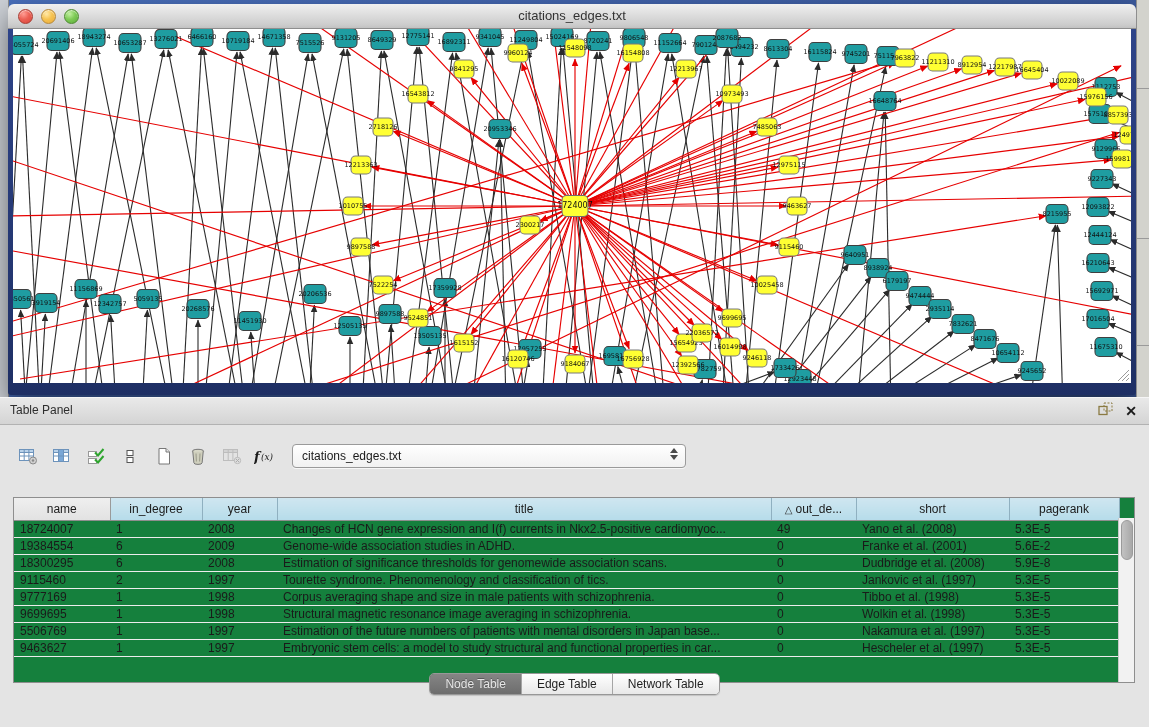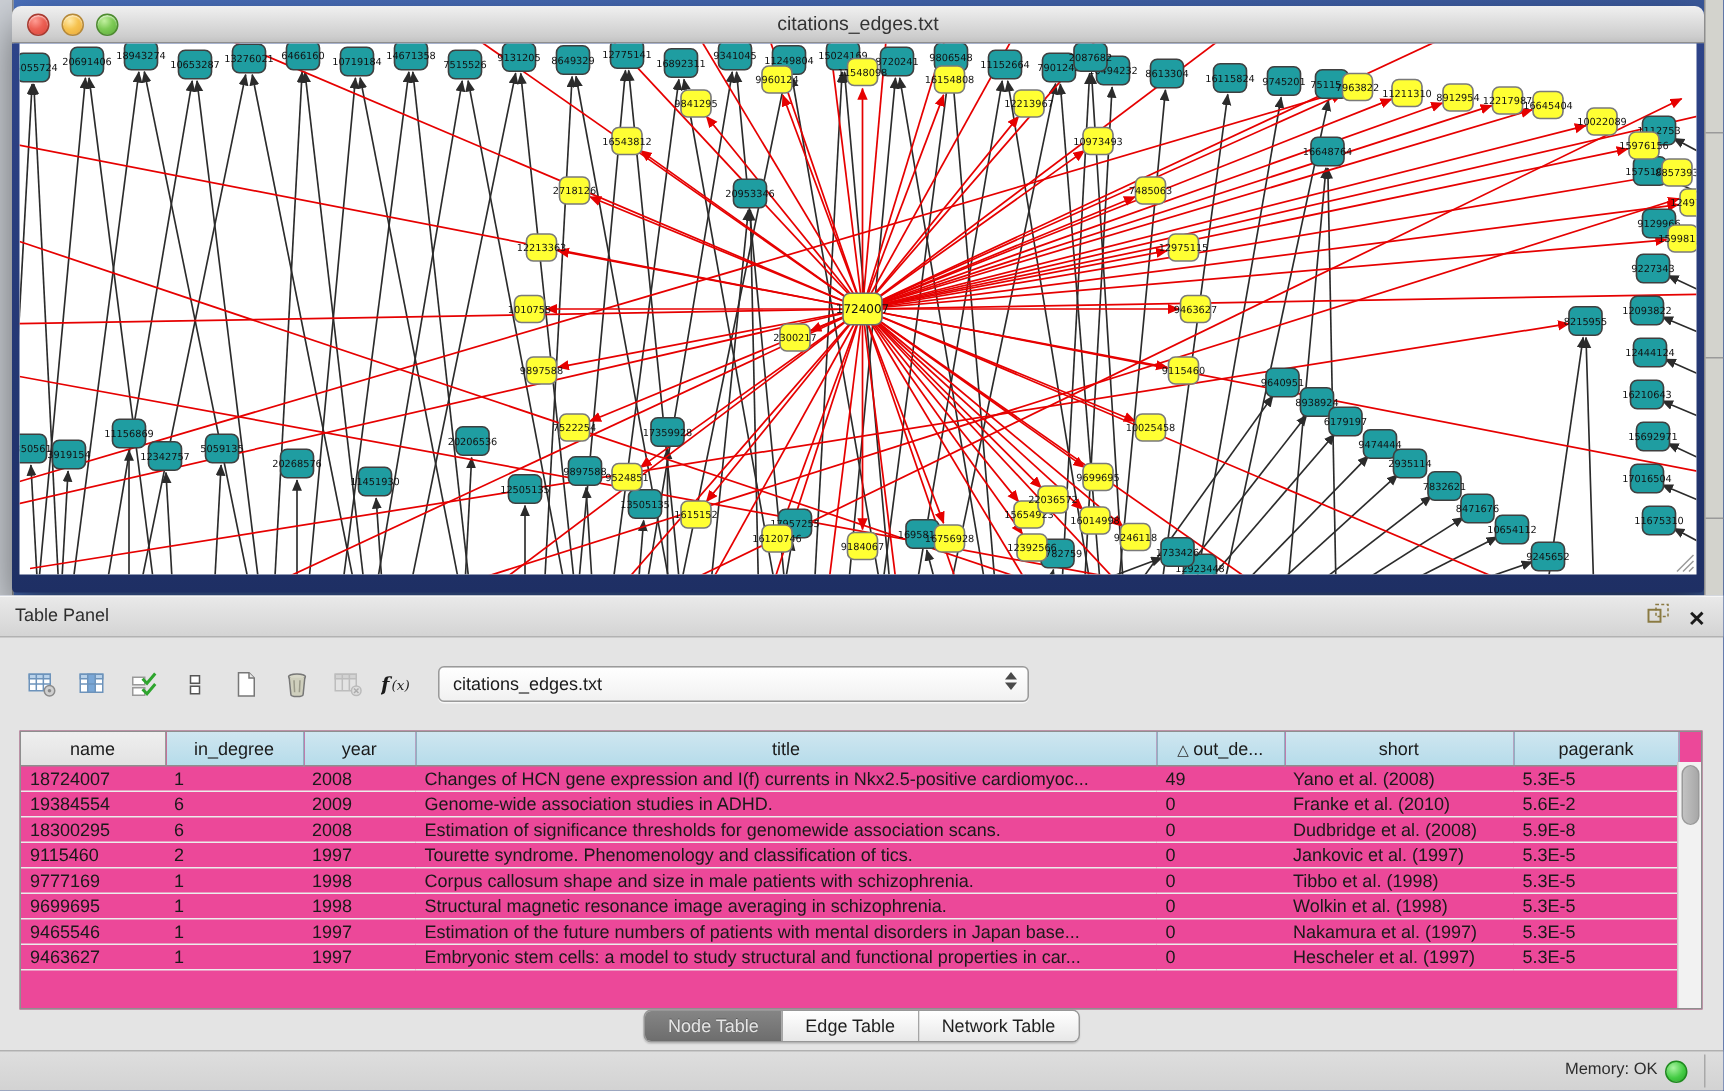--- a/index.html
+++ b/index.html
@@ -32,21 +32,21 @@
   .toolbar{position:absolute;left:0;top:40px;width:100%;height:38px;display:flex;align-items:center;padding-left:14px;box-sizing:border-box;}
   .tbtn{width:28px;height:30px;display:flex;align-items:center;justify-content:center;margin-right:6px;border-radius:3px;}
   .tbtn.dis{opacity:.75;}
   .combo{margin-left:6px;width:392px;height:22px;border:1px solid #9a9a9a;border-radius:4px;background:linear-gradient(#ffffff,#f1f1f1);display:flex;align-items:center;position:relative;box-shadow:0 1px 0 rgba(255,255,255,.7);}
   .combo .cval{font-size:12px;color:#1a1a1a;padding-left:9px;}
   .combo .spin{position:absolute;right:7px;top:3px;display:flex;flex-direction:column;gap:2px;}
   .combo .spin b{width:0;height:0;border-left:4px solid transparent;border-right:4px solid transparent;}
   .combo .spin b.up{border-bottom:5px solid #4a4a4a;}
   .combo .spin b.dn{border-top:5px solid #4a4a4a;}
   
-  .tbox{position:absolute;left:13px;top:90px;width:1120px;height:184px;border:1px solid #8e8e8e;background:#ec4899;overflow:hidden;}
+  .tbox{position:absolute;left:13px;top:100px;width:1120px;height:184px;border:1px solid #8e8e8e;background:#15803d;overflow:hidden;}
   table.dtable{border-collapse:collapse;table-layout:fixed;width:1105px;font-size:12px;}
   table.dtable th{height:20px;background:linear-gradient(#cfe6f0,#b6dcea);border-right:1px solid #8fb0c0;border-bottom:1px solid #8e8e8e;font-weight:normal;color:#1a1a1a;text-align:center;overflow:hidden;white-space:nowrap;}
   table.dtable th.plain{background:linear-gradient(#efefef,#e2e2e2);border-right:1px solid #9a9a9a;}
   table.dtable td{height:16px;line-height:16px;padding:0 0 0 6px;border-bottom:1px solid #ececec;color:#1a1a1a;overflow:hidden;white-space:nowrap;}
   .sortglyph{font-size:10px;margin-right:3px;color:#2e2e2e;}
   .vscroll{position:absolute;right:0;top:20px;width:15px;height:164px;background:#f2f2f2;border-left:1px solid #c9c9c9;}
   .vscroll .thumb{position:absolute;left:2px;top:2px;width:10px;height:38px;border-radius:6px;background:linear-gradient(90deg,#c2c2c2,#a8a8a8);border:1px solid #9a9a9a;}
   
   .tabsbar{position:absolute;left:0;top:276px;width:100%;display:flex;justify-content:center;}
   .seg{display:inline-flex;border:1px solid #979797;border-radius:5px;overflow:hidden;box-shadow:0 1px 1px rgba(0,0,0,.15);}
@@ -804,21 +804,21 @@
             <td>49</td>
             <td>Yano et al. (2008)</td>
             <td>5.3E-5</td>
           </tr>
           <tr>
             <td>19384554</td>
             <td>6</td>
             <td>2009</td>
             <td>Genome-wide association studies in ADHD.</td>
             <td>0</td>
-            <td>Franke et al. (2010)</td>
+            <td>Franke et al. (2001)</td>
             <td>5.6E-2</td>
           </tr>
           <tr>
             <td>18300295</td>
             <td>6</td>
             <td>2008</td>
             <td>Estimation of significance thresholds for genomewide association scans.</td>
             <td>0</td>
             <td>Dudbridge et al. (2008)</td>
             <td>5.9E-8</td>
@@ -829,36 +829,36 @@
             <td>1997</td>
             <td>Tourette syndrome. Phenomenology and classification of tics.</td>
             <td>0</td>
             <td>Jankovic et al. (1997)</td>
             <td>5.3E-5</td>
           </tr>
           <tr>
             <td>9777169</td>
             <td>1</td>
             <td>1998</td>
-            <td>Corpus callosum shape and size in male patients with schizophrenia.</td>
+            <td>Corpus averaging shape and size in male patients with schizophrenia.</td>
             <td>0</td>
             <td>Tibbo et al. (1998)</td>
             <td>5.3E-5</td>
           </tr>
           <tr>
             <td>9699695</td>
             <td>1</td>
             <td>1998</td>
             <td>Structural magnetic resonance image averaging in schizophrenia.</td>
             <td>0</td>
             <td>Wolkin et al. (1998)</td>
             <td>5.3E-5</td>
           </tr>
           <tr>
-            <td>9465546</td>
+            <td>5506769</td>
             <td>1</td>
             <td>1997</td>
             <td>Estimation of the future numbers of patients with mental disorders in Japan base...</td>
             <td>0</td>
             <td>Nakamura et al. (1997)</td>
             <td>5.3E-5</td>
           </tr>
           <tr>
             <td>9463627</td>
             <td>1</td>
@@ -876,18 +876,13 @@
   </div>
 
   <div class="tabsbar">
     <div class="seg" id="tabs">
         <div class="tab active">Node Table</div>
         <div class="tab">Edge Table</div>
         <div class="tab">Network Table</div>
       </div>
   </div>
 
-  <div class="statusbar">
-    <span class="mem">Memory: OK</span>
-    <span class="dot"></span>
-    <span class="sdiv"></span>
-  </div>
 </div>
 
 </body></html>

